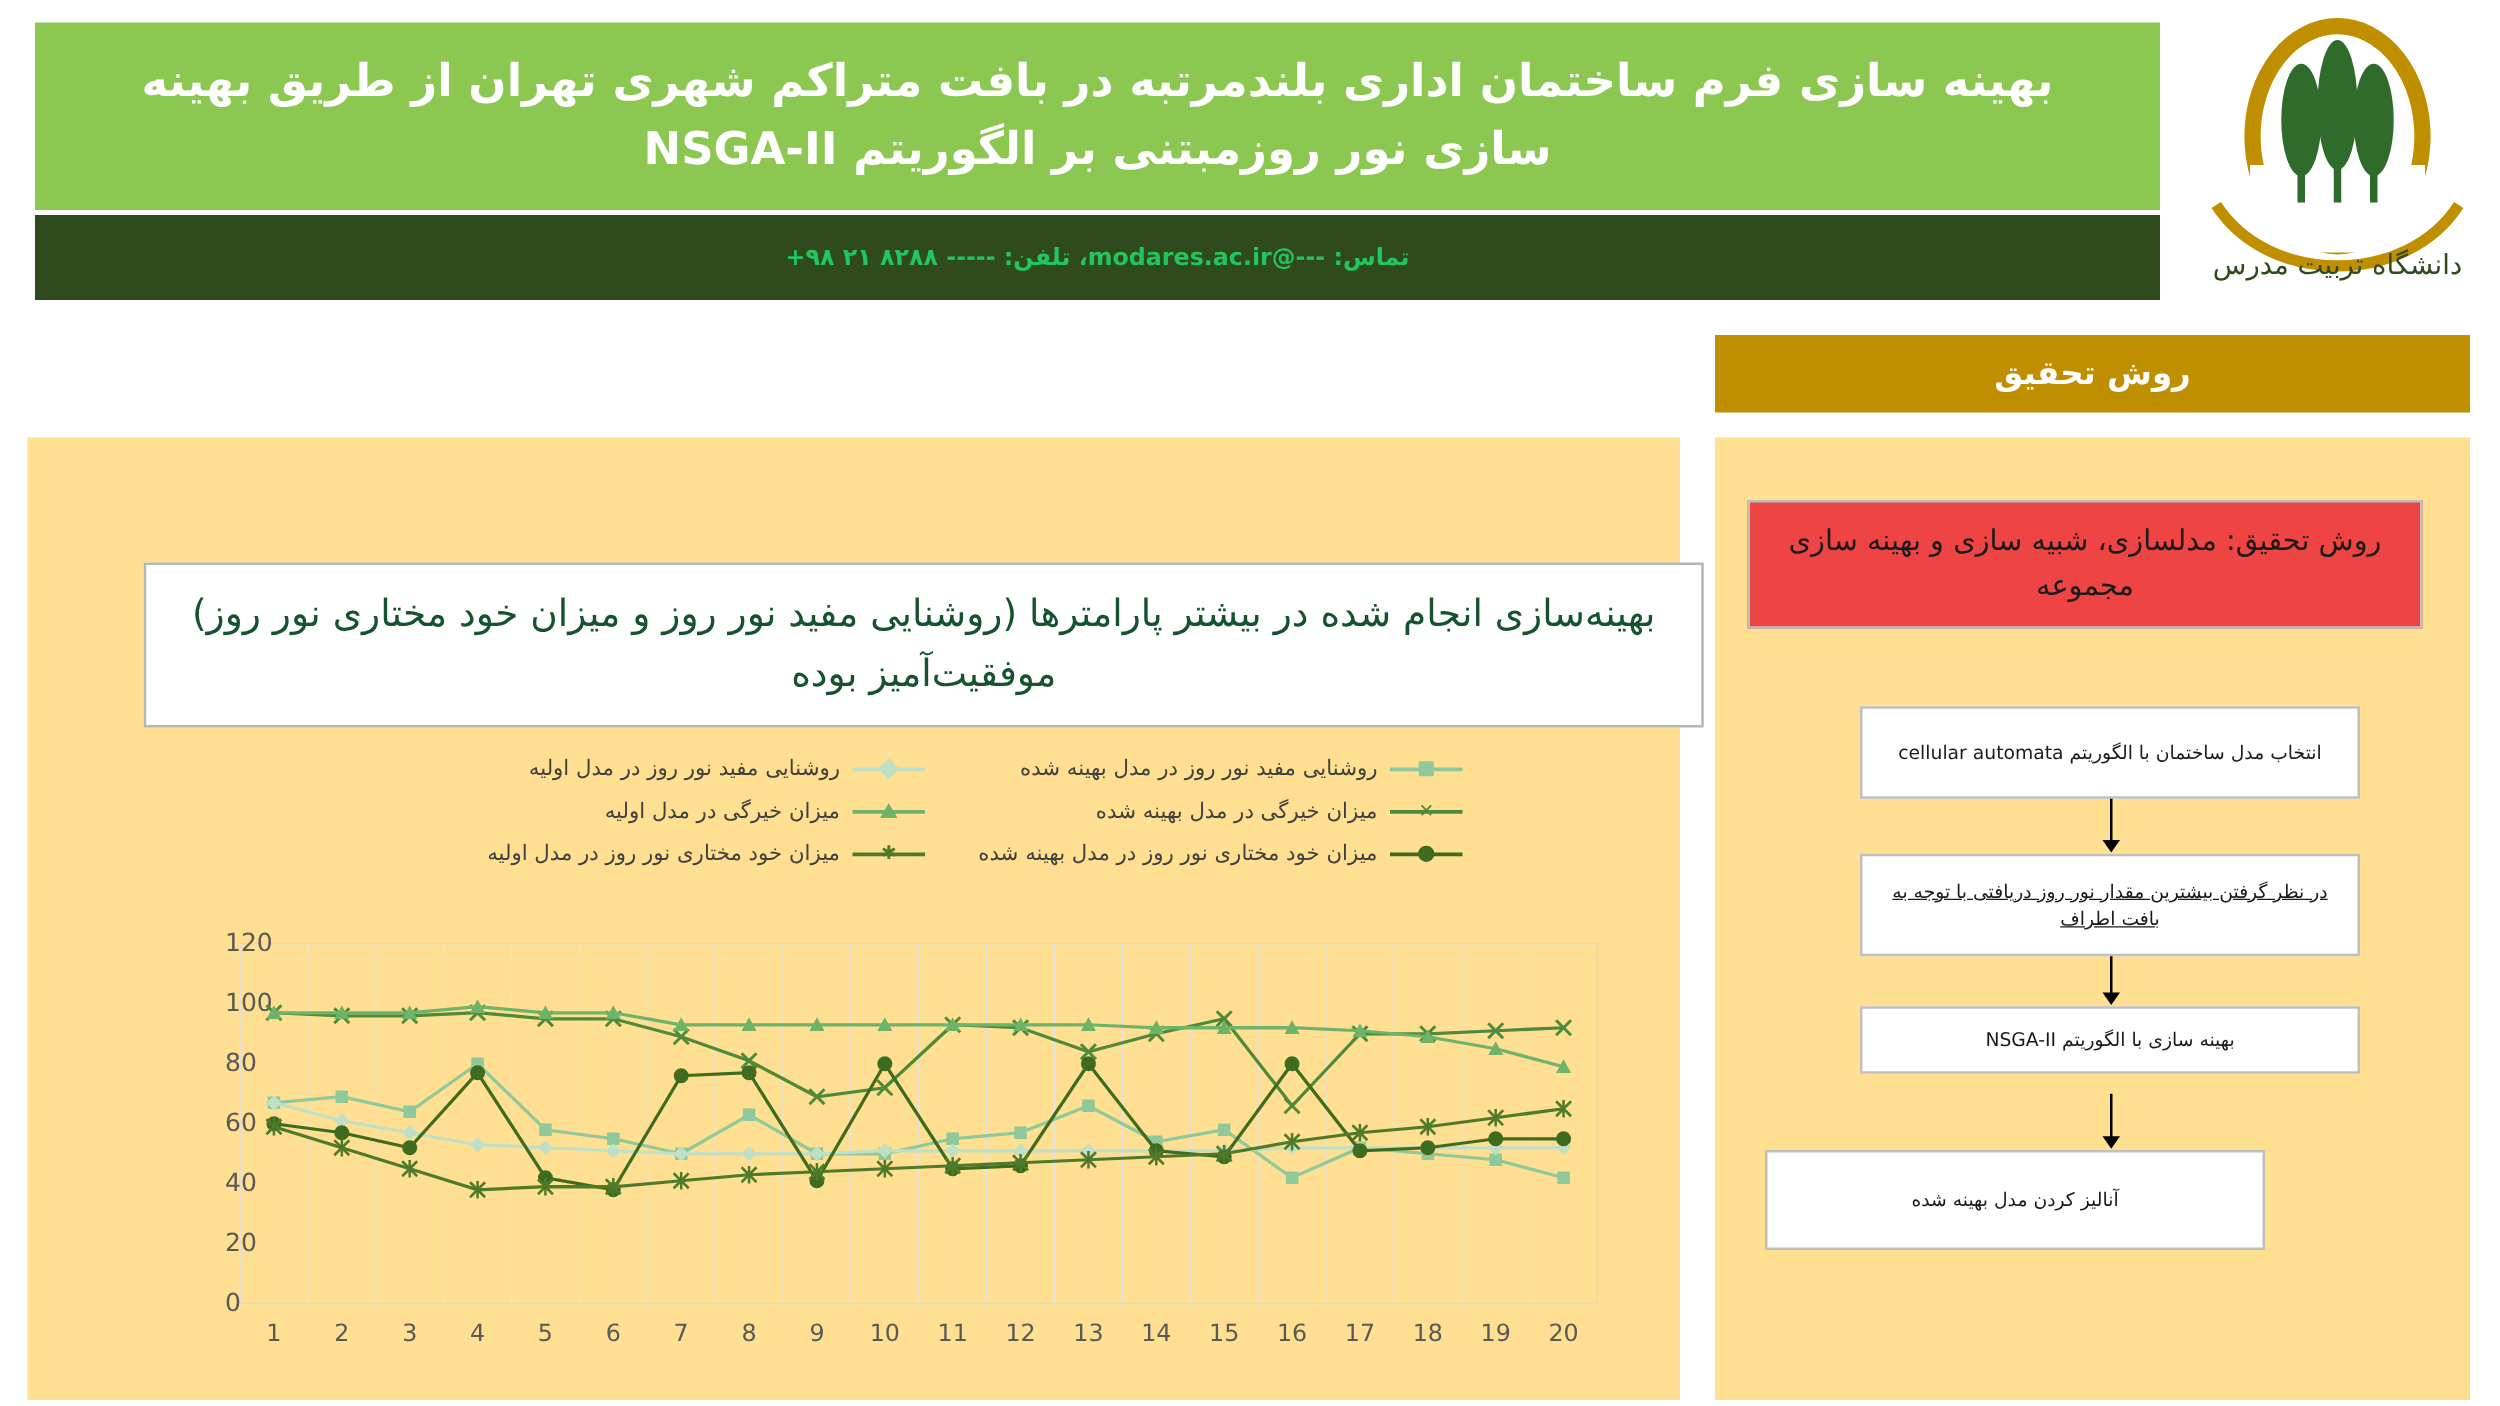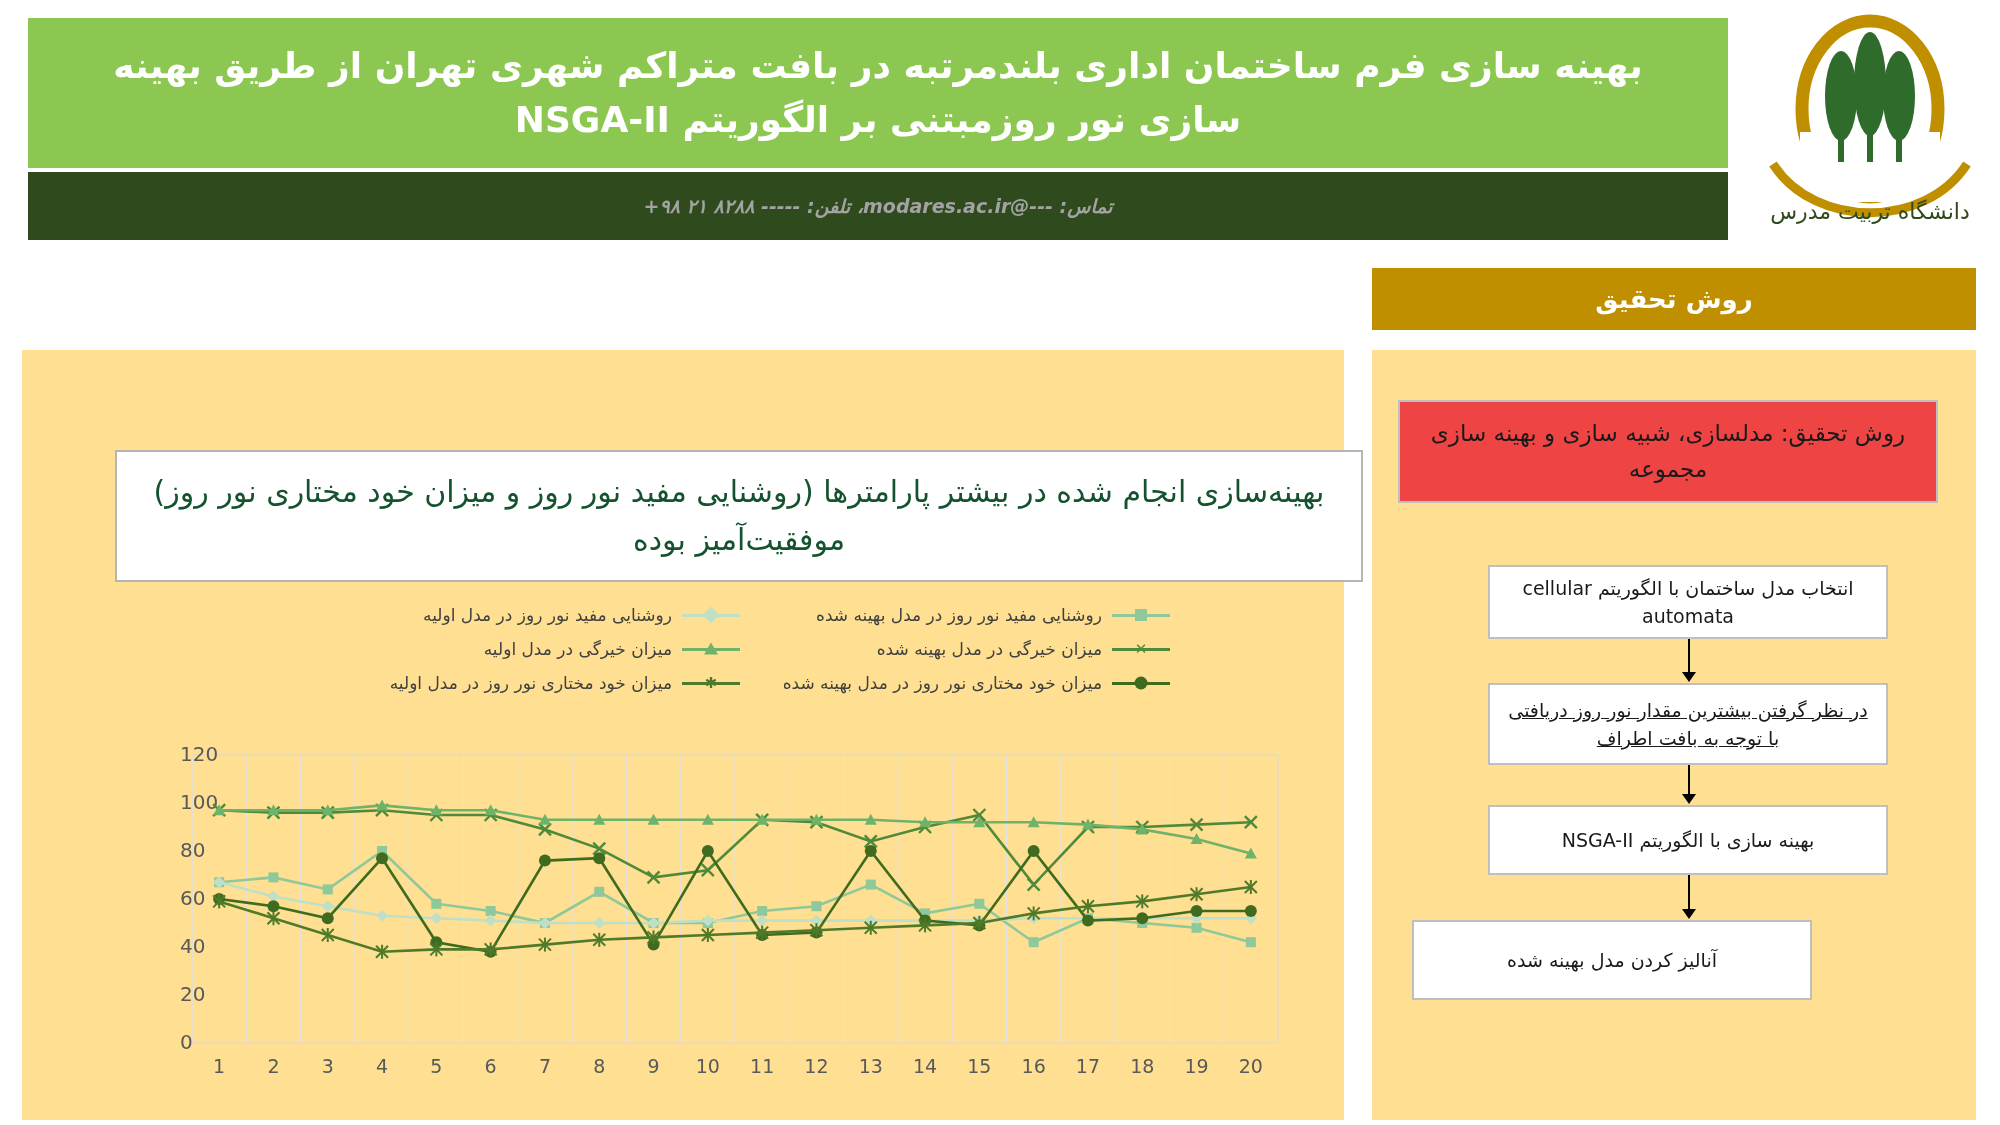--- a/index.html
+++ b/index.html
@@ -46,25 +46,24 @@
     left: 28px;
     top: 172px;
     width: 1700px;
     height: 68px;
     background: #2f4a1c;
     display: flex;
     align-items: center;
     justify-content: center;
   }
   .contact-text {
-    color: #a3a3a3;
+    color: #22c55e;
     font-size: 19px;
     direction: rtl;
     font-weight: bold;
-    font-style: italic;
   }
 
   
   .logo-box {
     position: absolute;
     left: 1755px;
     top: 14px;
     width: 230px;
     height: 235px;
   }
@@ -204,32 +203,32 @@
     color: #1a1a1a;
     text-align: center;
     direction: rtl;
   }
   .flow-box {
     position: absolute;
     box-sizing: border-box;
     background: #ffffff;
     border: 2px solid #bfbfbf;
     padding: 10px 14px;
-    font-size: 19px;
+    font-size: 15px;
     line-height: 1.5;
     color: #1a1a1a;
     text-align: center;
     direction: rtl;
     display: flex;
     align-items: center;
     justify-content: center;
   }
   #flow1 { left: 1488px; top: 565px; width: 400px; height: 74px; }
   #flow2 { left: 1488px; top: 683px; width: 400px; height: 82px; text-decoration: underline; }
-  #flow3 { left: 1488px; top: 805px; width: 400px; height: 70px; }
+  #flow3 { left: 1488px; top: 805px; width: 400px; height: 54px; }
   #flow4 { left: 1412px; top: 920px; width: 400px; height: 80px; text-align: center; }
   .arrow {
     position: absolute;
     left: 1688px;
     width: 2px;
     background: #000000;
   }
   .arrow::after {
     content: "";
     position: absolute;

